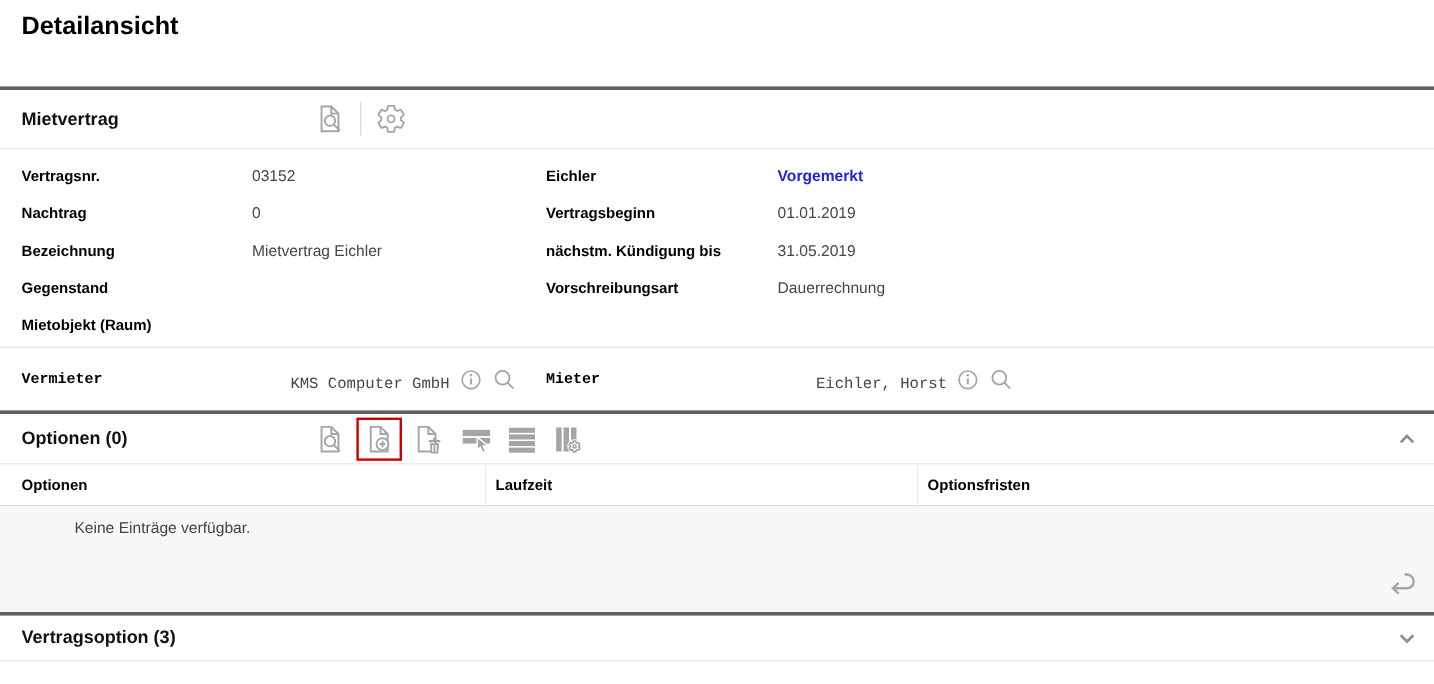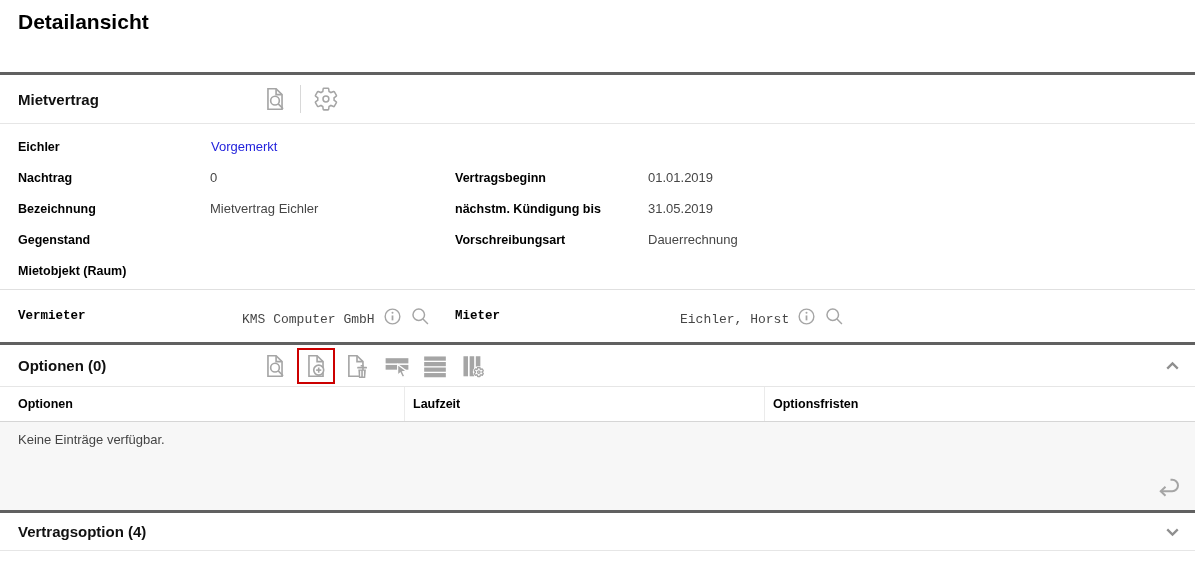--- a/index.html
+++ b/index.html
@@ -45,35 +45,35 @@
   }
   .chev { position:absolute; right:12px; top:50%; transform:translateY(-50%); }
 
   
   .fields { padding-top:7px; padding-bottom:3px; }
   .frow { display:grid; grid-template-columns:437px 1fr; height:31px; }
   .fcell { display:flex; align-items:center; }
   .flabel { width:192px; flex:0 0 192px; font-size:12.5px; font-weight:bold; color:#000; }
   .fcell.right .flabel { width:193px; flex:0 0 193px; }
   .fvalue { font-size:13px; color:#464646; }
-  .status-blue { color:#2323dc; font-weight:normal; }
+  .status-blue { color:#2323dc; font-weight:bold; }
 
   
   .party-row { height:52px; display:grid; grid-template-columns:437px 1fr;font-family:Liberation Mono, monospace; }
   .party-cell { display:flex; align-items:center; }
   .party-value { display:flex; align-items:flex-end; gap:7px; font-size:13px; color:#464646;margin-left:32px; }
 
   
   .opt-table-header { display:flex; height:35px; background:#fff; border-bottom:1px solid #d6d6d6; }
   .oth-cell { display:flex; align-items:center; font-size:12.5px; font-weight:bold; color:#000; }
   .oth-cell.c1 { width:405px; padding-left:18px; border-right:1px solid #ebebeb; }
   .oth-cell.c2 { width:360px; padding-left:8px; border-right:1px solid #ebebeb; }
   .oth-cell.c3 { flex:1; padding-left:8px; }
   .opt-table-body { position:relative; height:88px; background:#f7f7f7; }
-  .empty-msg { padding-top:10px; padding-left:18px; font-size:13px; color:#444; }
+  .empty-msg { padding-top:10px; padding-left:18px; font-size:13px; color:#444;margin-left:44px; }
   .return-wrap { position:absolute; right:13px; bottom:5px; }
   .ic-ret { width:30px; height:30px; display:block; }
 
   svg { overflow:visible; }
 </style>
 </head>
 <body>
 
 <div class="page">
 
@@ -98,20 +98,24 @@
         <svg class="ic" viewBox="0 0 24 24">
           <path d="M19.4 13c.04-.33.06-.66.06-1s-.02-.67-.06-1l2.1-1.65a.5.5 0 0 0 .12-.64l-2-3.46a.5.5 0 0 0-.61-.22l-2.48 1a7.3 7.3 0 0 0-1.73-1l-.37-2.65A.5.5 0 0 0 13.93 2h-4a.5.5 0 0 0-.5.42l-.37 2.65c-.62.26-1.2.6-1.73 1l-2.48-1a.5.5 0 0 0-.6.22l-2 3.46a.5.5 0 0 0 .12.64L4.46 11c-.04.33-.06.66-.06 1s.02.67.06 1l-2.1 1.65a.5.5 0 0 0-.12.64l2 3.46c.14.24.42.34.6.22l2.49-1c.52.4 1.1.74 1.72 1l.37 2.65c.04.24.25.42.5.42h4c.25 0 .46-.18.5-.42l.37-2.65c.62-.26 1.2-.6 1.73-1l2.48 1c.23.09.5 0 .61-.22l2-3.46a.5.5 0 0 0-.12-.64z" fill="none" stroke="#a5a5a5" stroke-width="1.4"></path>
           <circle cx="11.93" cy="12" r="2.7" fill="none" stroke="#a5a5a5" stroke-width="1.4"></circle>
         </svg>
       </button>
     </span>
   </div>
 
   <div class="fields pad">
     <div class="frow">
+      <div class="fcell left">
+        <span class="flabel">Vertragsnr.</span>
+        <span class="fvalue">03152</span>
+      </div>
       <div class="fcell right">
         <span class="flabel">Eichler</span>
         <span class="fvalue status-blue">Vorgemerkt</span>
       </div>
     </div>
     <div class="frow">
       <div class="fcell left">
         <span class="flabel">Nachtrag</span>
         <span class="fvalue">0</span>
       </div>
@@ -279,21 +283,21 @@
           <path d="M7 16.2 h9.2 a4.6 4.6 0 0 0 0-9.2 h-1.4" fill="none" stroke="#a5a5a5" stroke-width="1.6"></path>
           <path d="M10.8 12.6 L7 16.2 L10.8 19.8" fill="none" stroke="#a5a5a5" stroke-width="1.6"></path>
         </svg>
       </button>
     </span>
   </div>
 
   <div class="divider-dark"></div>
 
   <div class="section-header pad" style="height:38px;">
-    <span class="section-title">Vertragsoption (4)</span>
+    <span class="section-title">Vertragsoption (3)</span>
     <button class="icon-btn chev">
       <svg class="ic-sm" viewBox="0 0 24 24">
         <path d="M6 9 L12 15 L18 9" fill="none" stroke="#8f8f8f" stroke-width="2.6"></path>
       </svg>
     </button>
   </div>
 
 </div>
 
 </body></html>

